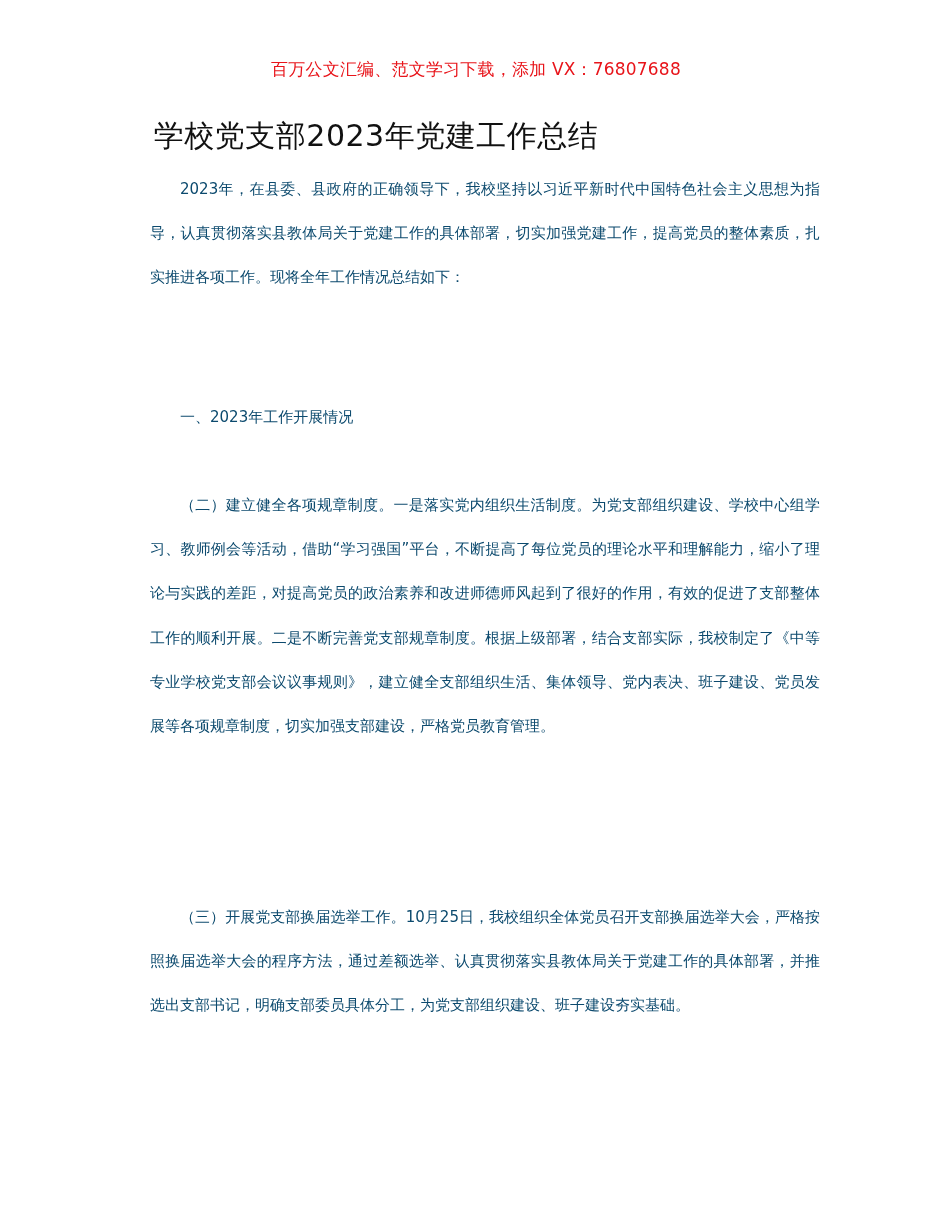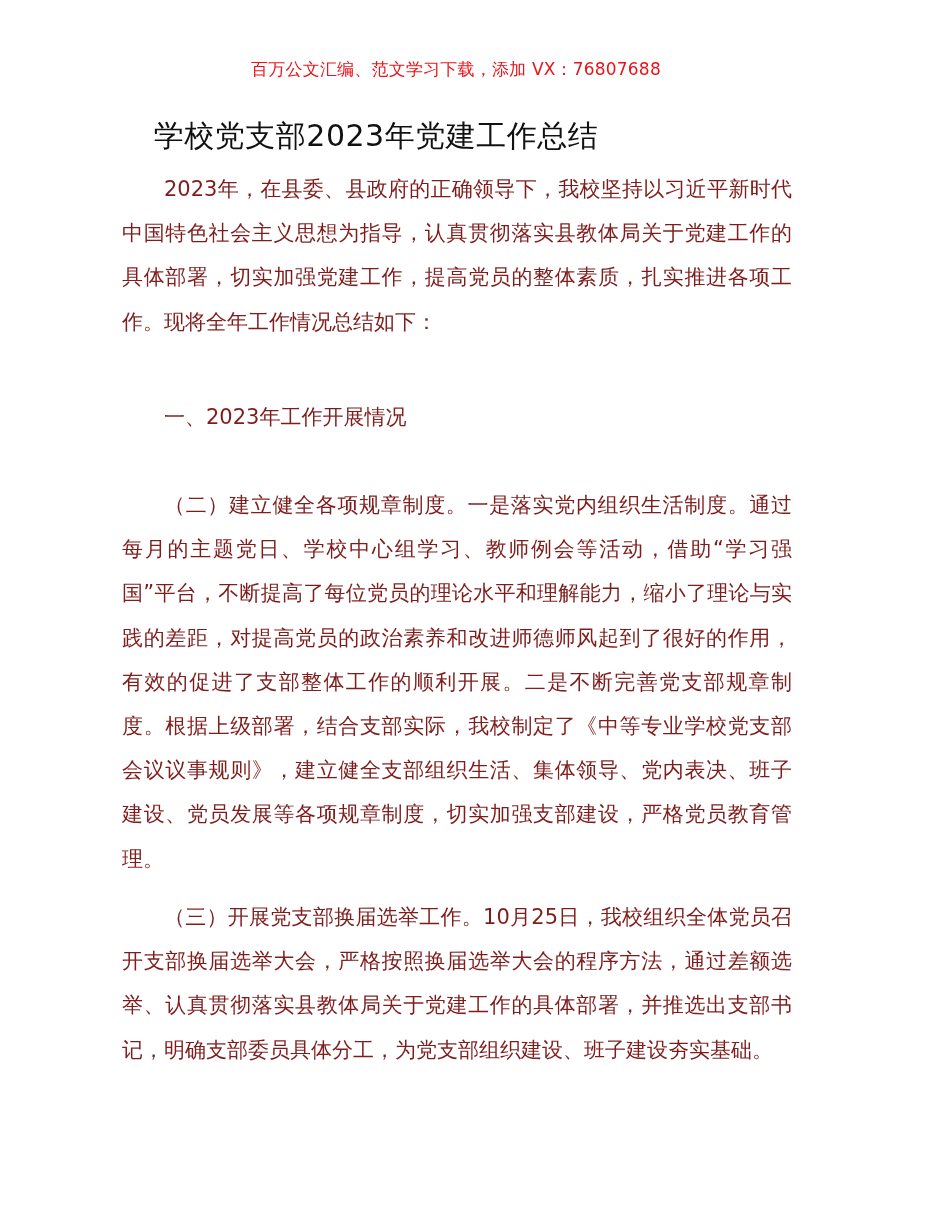--- a/index.html
+++ b/index.html
@@ -3,29 +3,29 @@
   <meta charset="utf-8">
   <style>
     html, body { margin: 0; padding: 0; background: #ffffff; }
     body {
       width: 950px; height: 1230px; position: relative; overflow: hidden;
       font-family: "DejaVu Sans", "Liberation Sans", sans-serif;
       color: #111111;
     }
     .header-note {
       position: absolute; top: 58px; left: 0; width: 912px;
-      text-align: center; font-size: 17px; color: #e8141a; letter-spacing: 0.2px;
+      text-align: center; font-size: 17px; color: #e8141a; letter-spacing: 0.2px; padding-left: 20px;
     }
     .doc-title {
       position: absolute; top: 116px; left: 0; width: 752px;
       text-align: center; font-size: 30px; color: #111; letter-spacing: 0.5px;
     }
     .body-text {
-      position: absolute; left: 122px; width: 670px;
-      font-size: 21px; line-height: 44.2px; color: #7f1d1d;
+      position: absolute; left: 150px; width: 670px;
+      font-size: 15px; line-height: 44.2px; color: #0c4a6e;
       text-align: justify; text-justify: inter-ideograph;
     }
     .para { margin: 0; text-indent: 2em; }
     .p1 { top: 167px; }
     .p2 { top: 395px; }
     .p3 { top: 483px; }
     .p4 { top: 895px; }
   </style>
 </head>
 <body>
@@ -36,18 +36,18 @@
 
 <div class="body-text p1">
   <p class="para">2023年，在县委、县政府的正确领导下，我校坚持以习近平新时代中国特色社会主义思想为指导，认真贯彻落实县教体局关于党建工作的具体部署，切实加强党建工作，提高党员的整体素质，扎实推进各项工作。现将全年工作情况总结如下：</p>
 </div>
 
 <div class="body-text p2">
   <p class="para">一、2023年工作开展情况</p>
 </div>
 
 <div class="body-text p3">
-  <p class="para">（二）建立健全各项规章制度。一是落实党内组织生活制度。通过每月的主题党日、学校中心组学习、教师例会等活动，借助“学习强国”平台，不断提高了每位党员的理论水平和理解能力，缩小了理论与实践的差距，对提高党员的政治素养和改进师德师风起到了很好的作用，有效的促进了支部整体工作的顺利开展。二是不断完善党支部规章制度。根据上级部署，结合支部实际，我校制定了《中等专业学校党支部会议议事规则》，建立健全支部组织生活、集体领导、党内表决、班子建设、党员发展等各项规章制度，切实加强支部建设，严格党员教育管理。</p>
+  <p class="para">（二）建立健全各项规章制度。一是落实党内组织生活制度。为党支部组织建设、学校中心组学习、教师例会等活动，借助“学习强国”平台，不断提高了每位党员的理论水平和理解能力，缩小了理论与实践的差距，对提高党员的政治素养和改进师德师风起到了很好的作用，有效的促进了支部整体工作的顺利开展。二是不断完善党支部规章制度。根据上级部署，结合支部实际，我校制定了《中等专业学校党支部会议议事规则》，建立健全支部组织生活、集体领导、党内表决、班子建设、党员发展等各项规章制度，切实加强支部建设，严格党员教育管理。</p>
 </div>
 
 <div class="body-text p4">
   <p class="para">（三）开展党支部换届选举工作。10月25日，我校组织全体党员召开支部换届选举大会，严格按照换届选举大会的程序方法，通过差额选举、认真贯彻落实县教体局关于党建工作的具体部署，并推选出支部书记，明确支部委员具体分工，为党支部组织建设、班子建设夯实基础。</p>
 </div>
 
 </body></html>

